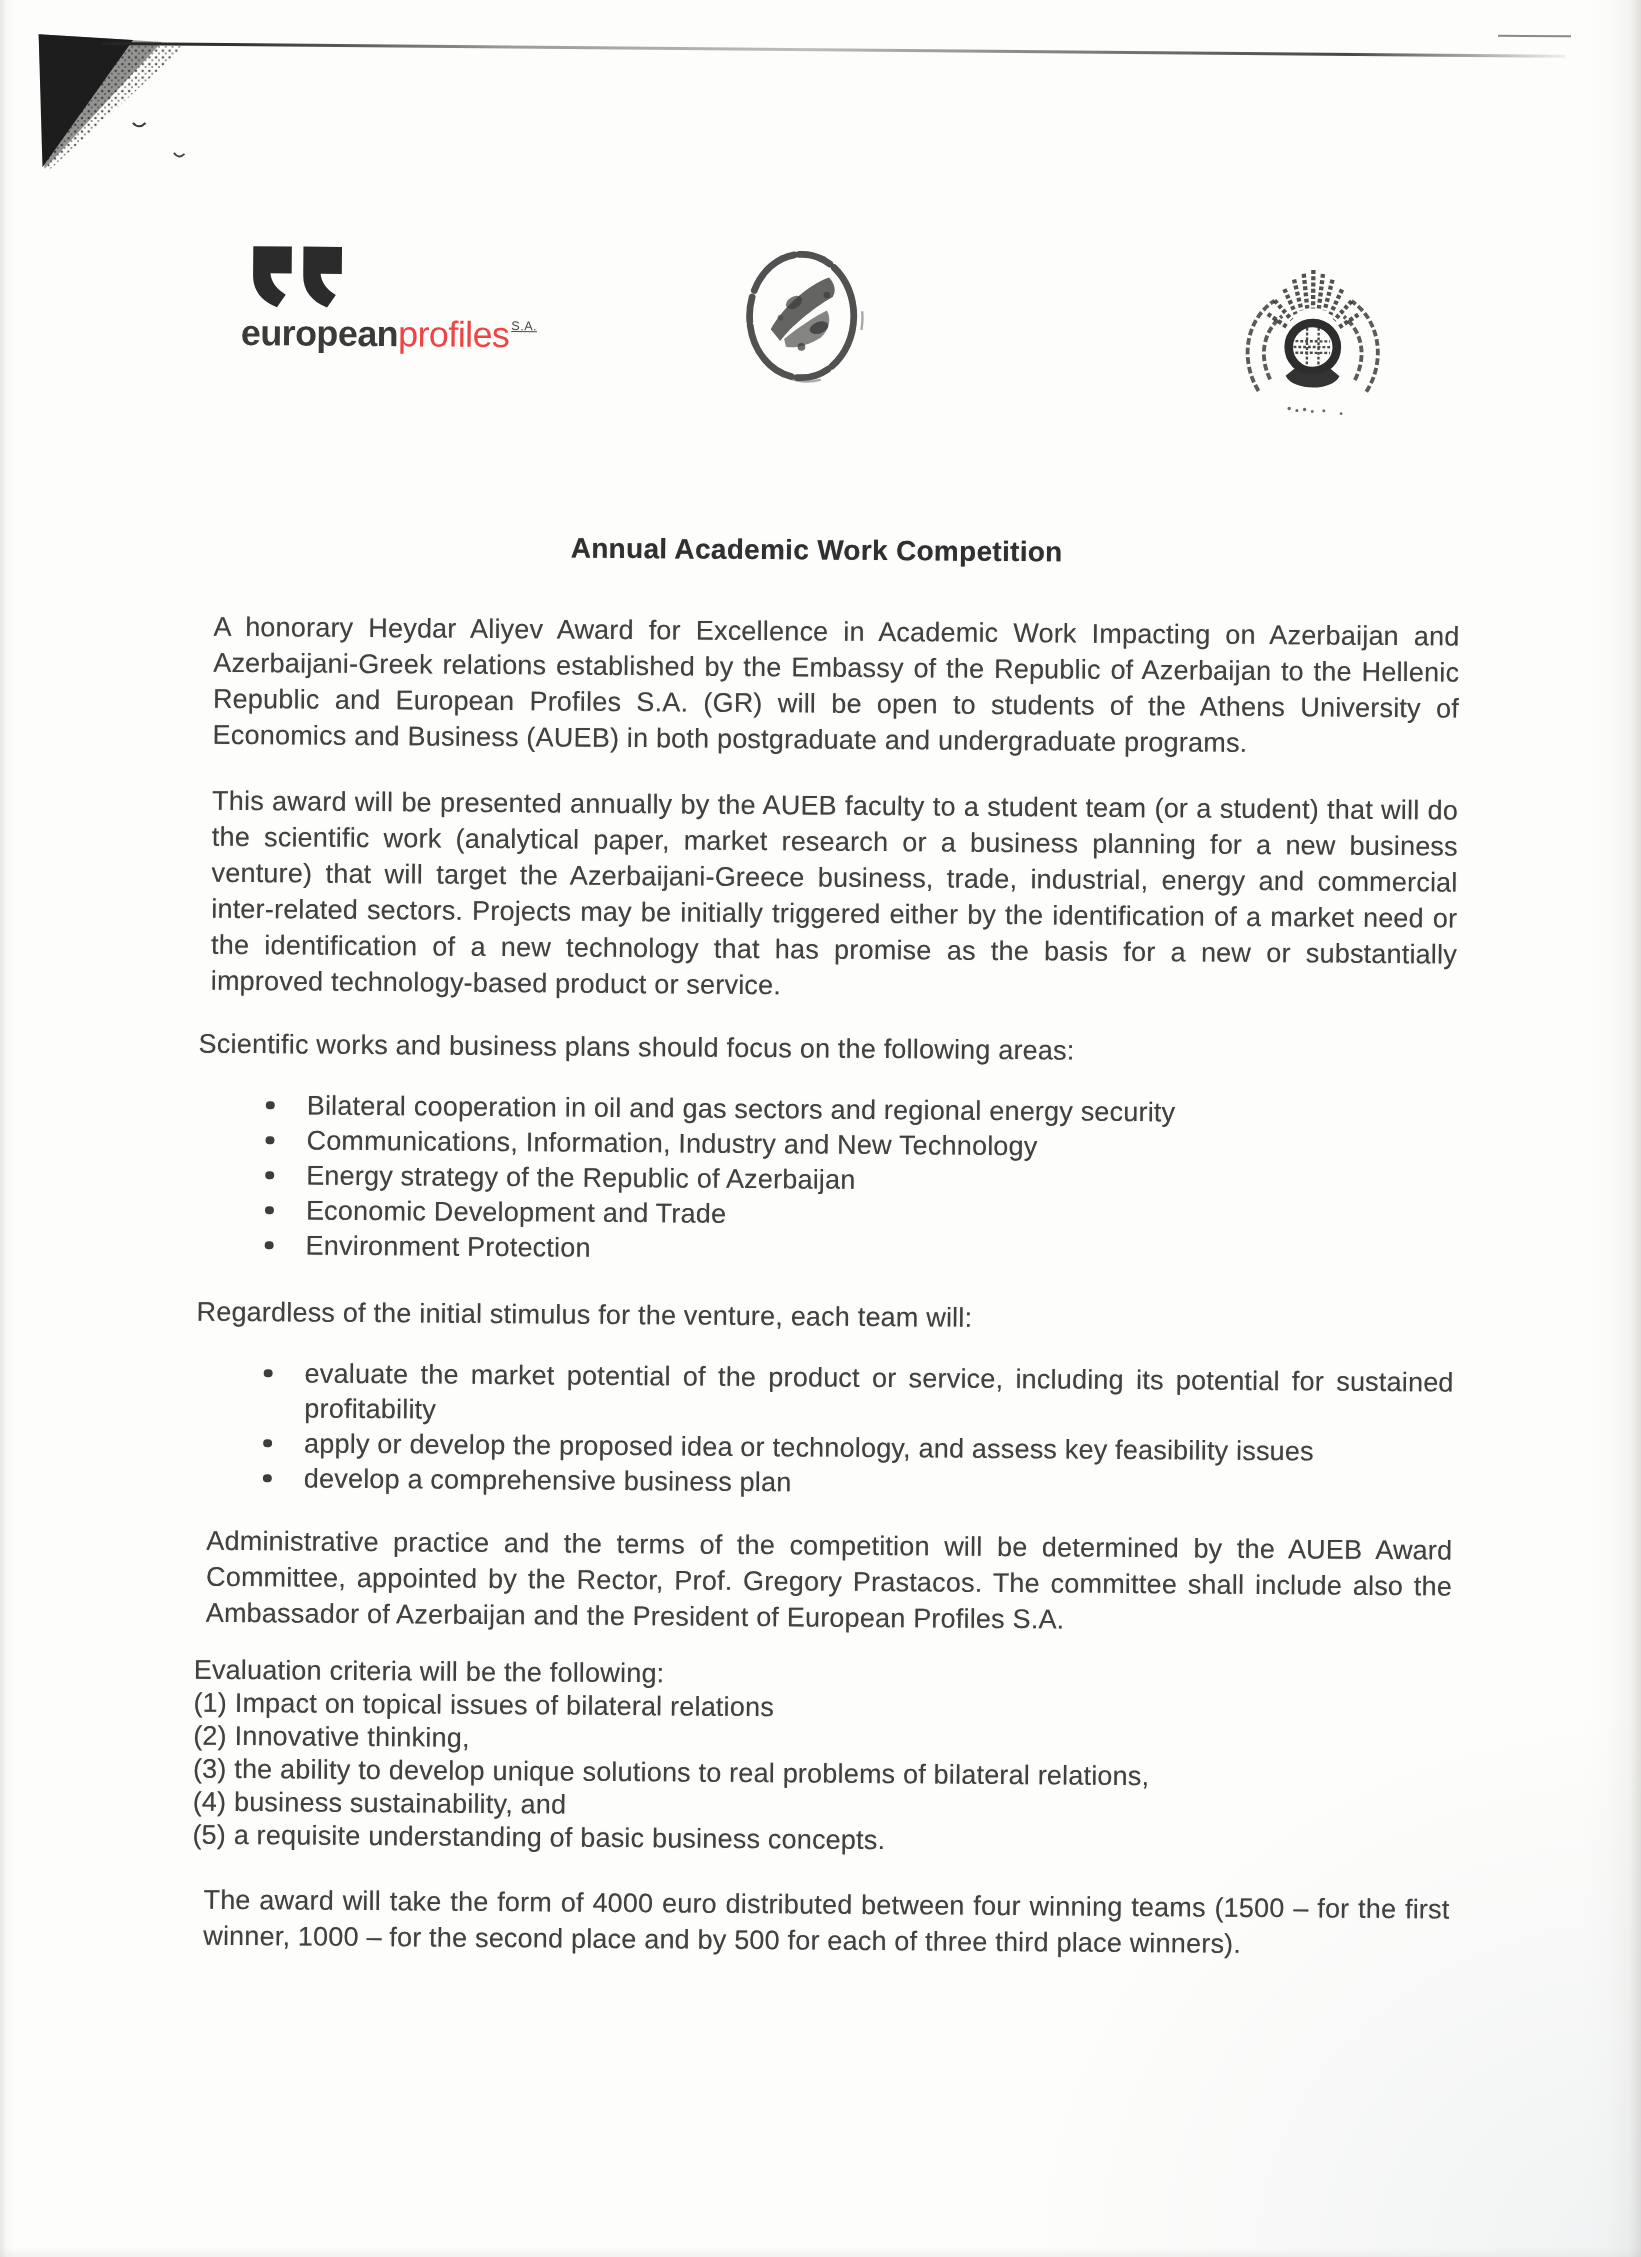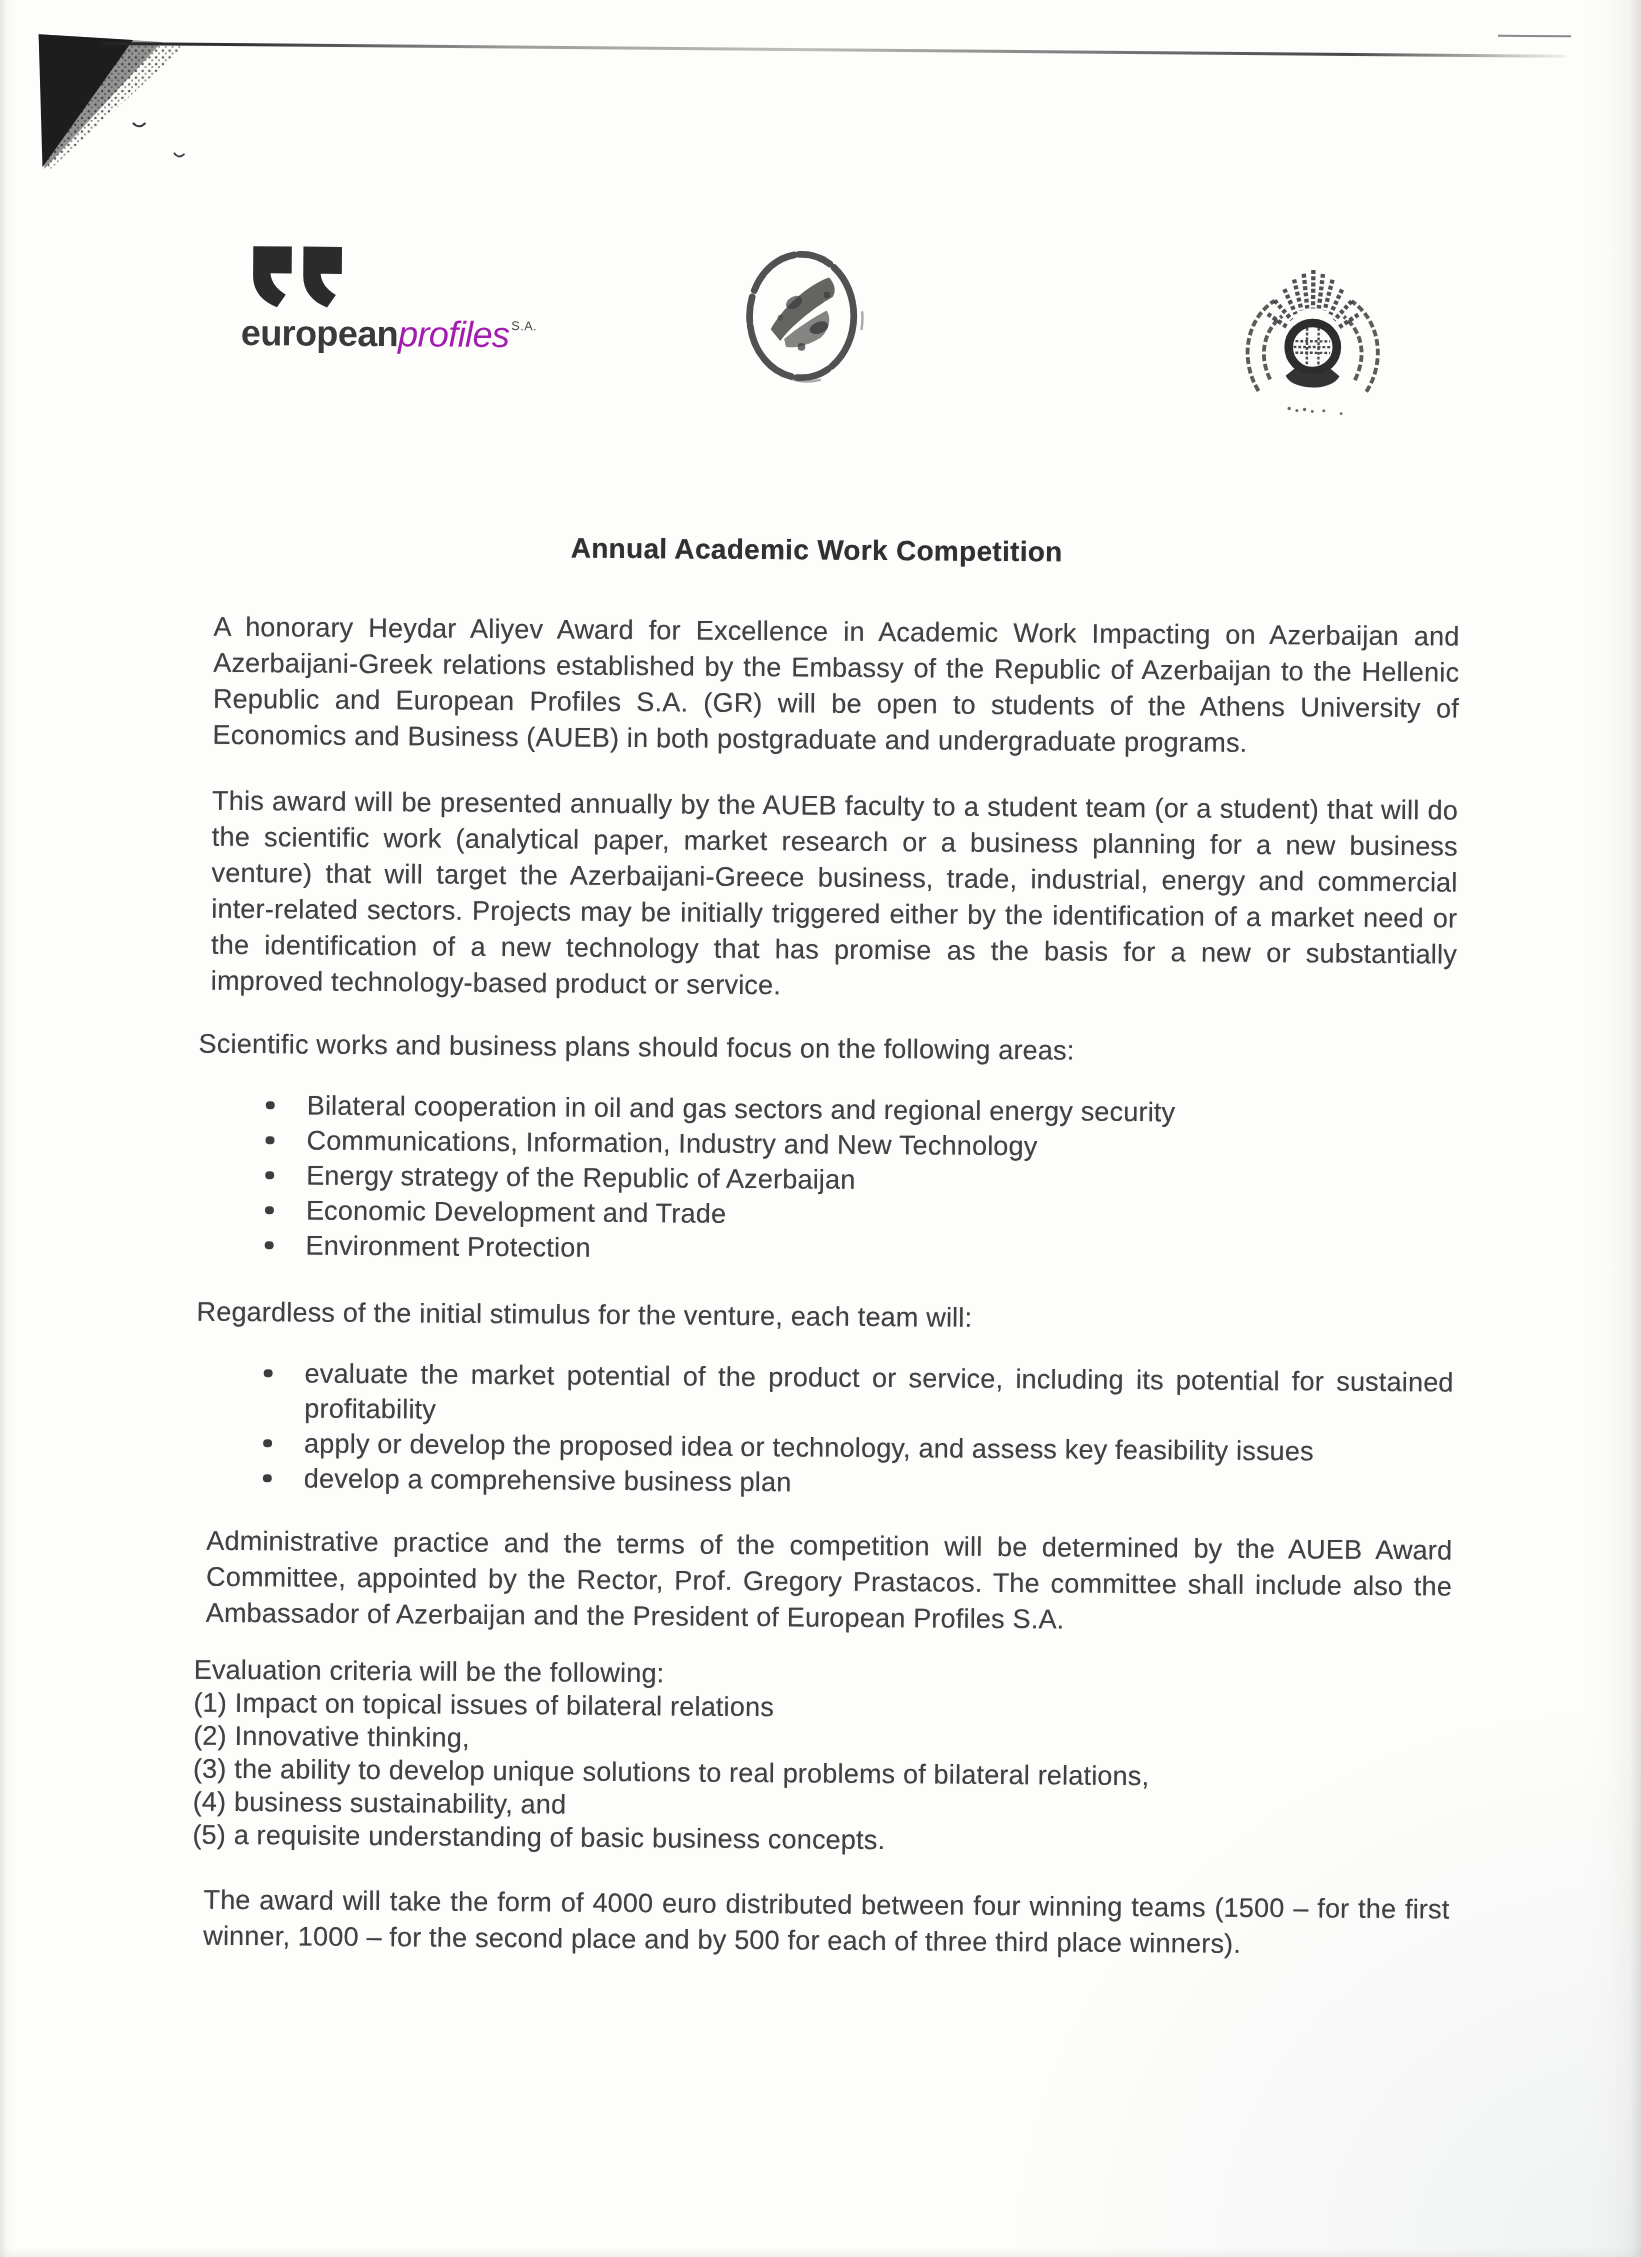--- a/index.html
+++ b/index.html
@@ -41,22 +41,22 @@
     position: absolute; inset: 0;
     transform: rotate(0.45deg);
     transform-origin: 116px 58px;
   }
 
   
   .logo { position: absolute; left: 243px; top: 243px; }
   .logo .quotes { display: block; margin-left: 5.8px; }
   .brand { margin-top: 3.9px; font-size: 36px; letter-spacing: -0.6px; color: #3a3a3a; white-space: nowrap; }
   .brand .b { font-weight: 700; }
-  .brand .l { font-weight: 400; color: #a21caf; font-style: italic; }
-  .brand sup { font-size: 12.6px; letter-spacing: 0.5px; vertical-align: 17.4px; margin-left: 1.9px; color: #4a4a4a; }
+  .brand .l { font-weight: 400; color: #ef4444; }
+  .brand sup { font-size: 12.6px; letter-spacing: 0.5px; vertical-align: 17.4px; margin-left: 1.9px; color: #4a4a4a; text-decoration: underline; }
 
   .seal  { position: absolute; left: 740px;  top: 241px; }
   .emblem{ position: absolute; left: 1238px; top: 239px; }
 
   
   h1.doc-title {
     position: absolute; left: 0; top: 529px; width: 1641px; margin: 0;
     text-align: center; font-size: 28px; font-weight: 700; color: #303030;
     letter-spacing: 0.3px;
     text-shadow: 0 0 0.7px rgba(48,48,48,0.55);

